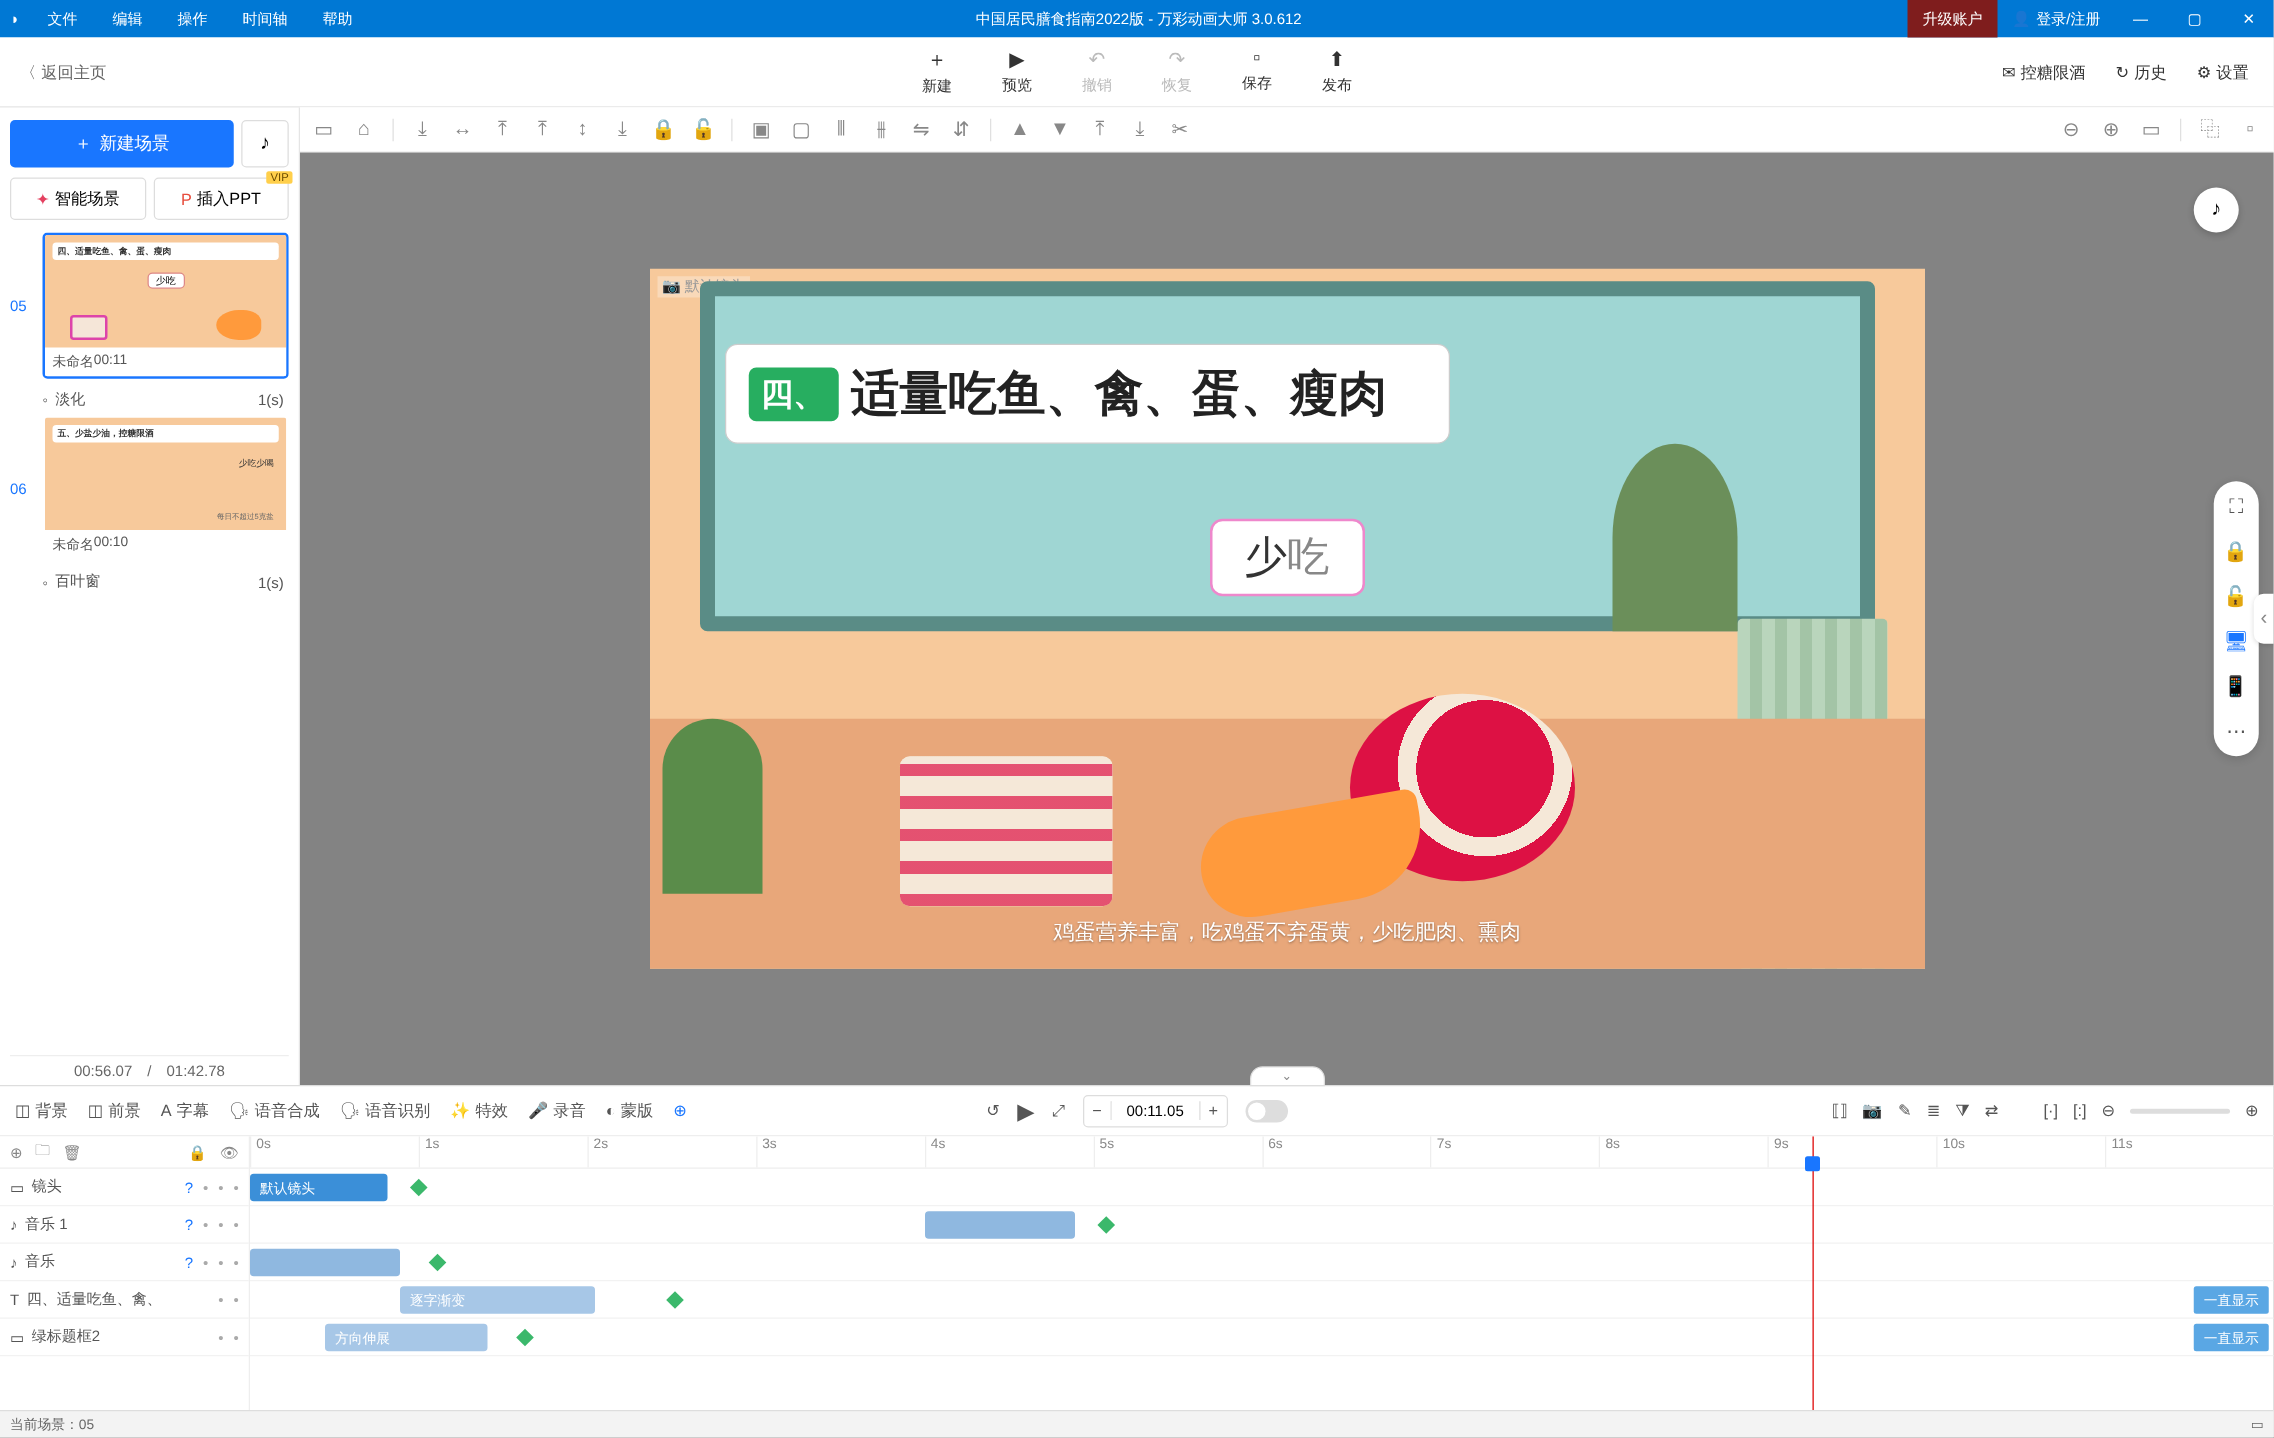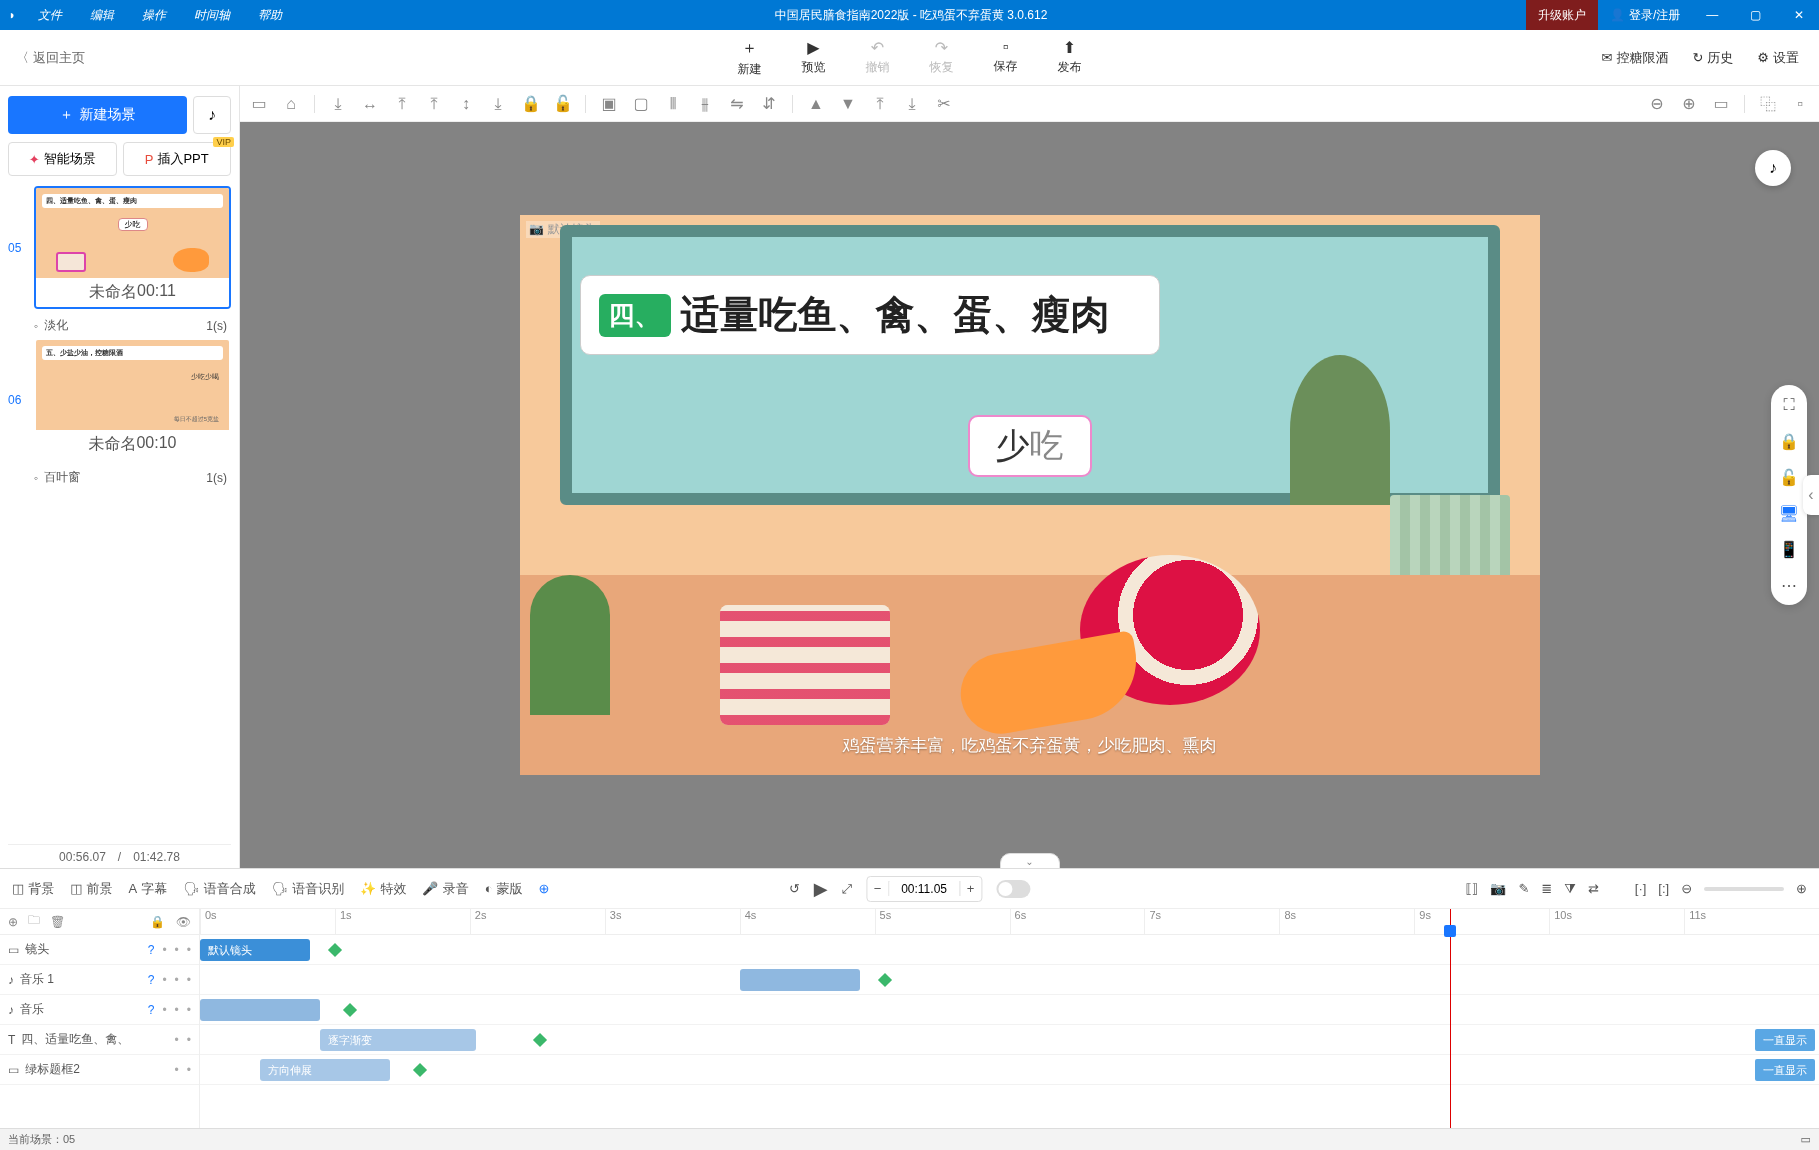--- a/index.html
+++ b/index.html
@@ -2,21 +2,21 @@
 <html><head>
 <meta charset="utf-8">
 <style>
 * { margin: 0; padding: 0; box-sizing: border-box; font-family: "Microsoft YaHei", Arial, sans-serif; }
 body { background: #fff; overflow: hidden; width: 1819px; height: 1150px; }
 
 
 .titlebar { background: #0078d4; color: #fff; height: 30px; display: flex; align-items: center; font-size: 12px; }
 .titlebar .logo { width: 24px; height: 30px; display:flex; align-items:center; justify-content:center; }
 .titlebar .menus { display: flex; gap: 0; }
-.titlebar .menus span { padding: 0 14px; height:30px; line-height:30px; cursor: pointer; font-style: italic; }
+.titlebar .menus span { padding: 0 14px; height:30px; line-height:30px; cursor: pointer; }
 .titlebar .title { flex: 1; text-align: center; }
 .titlebar .upgrade { background: #7f1d1d; padding: 0 12px; height:30px; line-height:30px; }
 .titlebar .login { padding: 0 12px; display:flex; align-items:center; gap:4px; }
 .titlebar .winbtns span { width: 40px; height:30px; display:inline-flex; align-items:center; justify-content:center; cursor:pointer; }
 
 
 .secondbar { background:#fff; height: 56px; border-bottom:1px solid #e5e5e5; display:flex; align-items:center; }
 .backlink { color:#666; font-size:13px; padding:0 16px; display:flex; align-items:center; gap:4px; }
 .secondbar .spacer { flex:1; }
 .secondbar .centertools { display:flex; gap:40px; position:absolute; left:50%; transform:translateX(-50%); }
@@ -40,21 +40,21 @@
 .vipbadge { position:absolute; top:-6px; right:-4px; background:#ffcf4b; color:#6b4b00; font-size:9px; padding:0 3px; border-radius:2px; }
 
 .scenelist { flex:1; overflow:auto; margin-top:10px; }
 .sceneitem { display:flex; gap:6px; margin-bottom:4px; }
 .sceneitem .num { width:20px; color:#1976ff; font-size:12px; display:flex; align-items:center; }
 .sceneitem .thumb { flex:1; border:2px solid transparent; border-radius:4px; overflow:hidden; }
 .sceneitem.active .thumb { border-color:#1976ff; }
 .thumbimg { height:90px; background:#f7c99b; position:relative; }
 .thumbimg.t6 { background:#f7c99b; }
 .thumbimg.t7 { background:linear-gradient(135deg,#9fcfe8,#e8f4fa); }
-.thumbtxt { background:#fff; display:flex; justify-content:center; padding:4px 6px; font-size:16px; color:#555; }
+.thumbtxt { background:#fff; display:flex; justify-content:flex-start; padding:4px 6px; font-size:11px; color:#555; }
 .transition { display:flex; align-items:center; gap:6px; font-size:12px; color:#555; padding:4px 4px 4px 26px; }
 .transition .rt { margin-left:auto; }
 
 
 .canvasarea { flex:1; display:flex; flex-direction:column; background:#fafafa; }
 .canvastoolbar { height:36px; background:#fff; border-bottom:1px solid #eee; display:flex; align-items:center; gap:14px; padding:0 10px; color:#888; }
 .canvastoolbar .sep { width:1px; height:18px; background:#e0e0e0; }
 .canvastoolbar span.ic { width:18px; text-align:center; cursor:pointer; }
 .stage { flex:1; background:#838383; position:relative; display:flex; align-items:center; justify-content:center; }
 .slide { width:1020px; height:560px; background:#f7c99b; position:relative; overflow:hidden; }
@@ -121,21 +121,21 @@
 
 <div class="titlebar">
   <div class="logo">◗</div>
   <div class="menus">
     <span>文件</span>
     <span>编辑</span>
     <span>操作</span>
     <span>时间轴</span>
     <span>帮助</span>
   </div>
-  <div class="title">中国居民膳食指南2022版 - 吃鸡蛋不弃蛋黄 3.0.612</div>
+  <div class="title">中国居民膳食指南2022版 - 万彩动画大师 3.0.612</div>
   <div class="upgrade">升级账户</div>
   <div class="login">
       <span>👤</span>
       <span>登录/注册</span>
     </div>
   <div class="winbtns">
     <span>—</span>
     <span>▢</span>
     <span>✕</span>
   </div>

